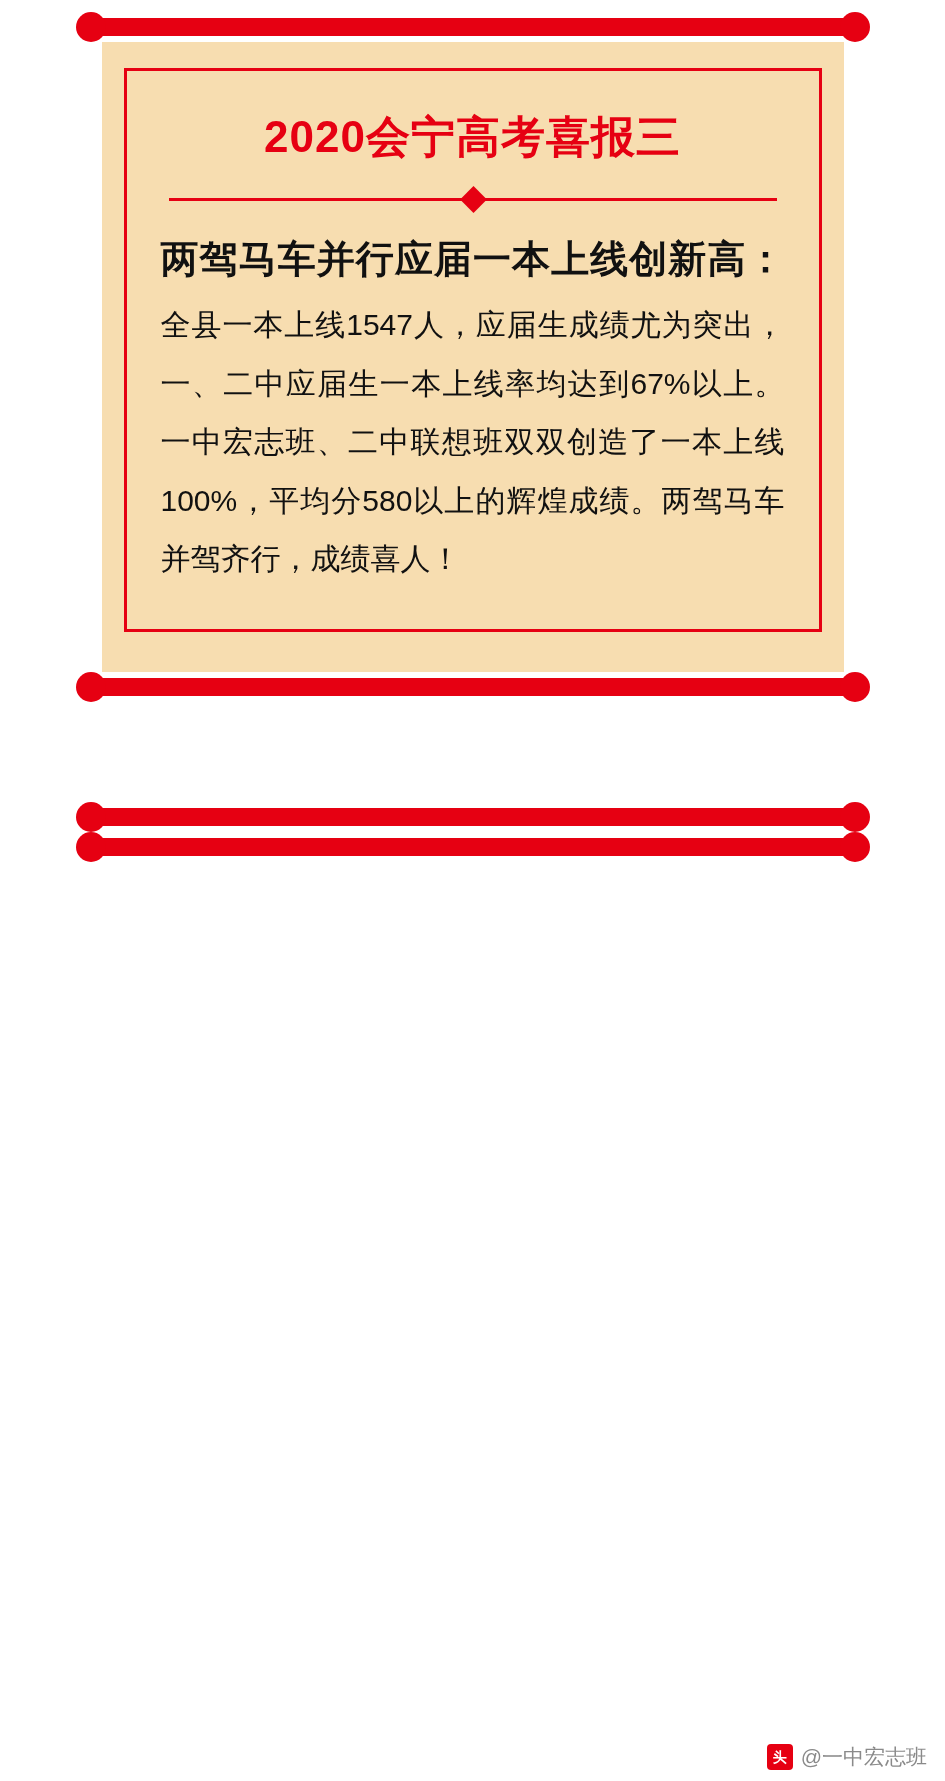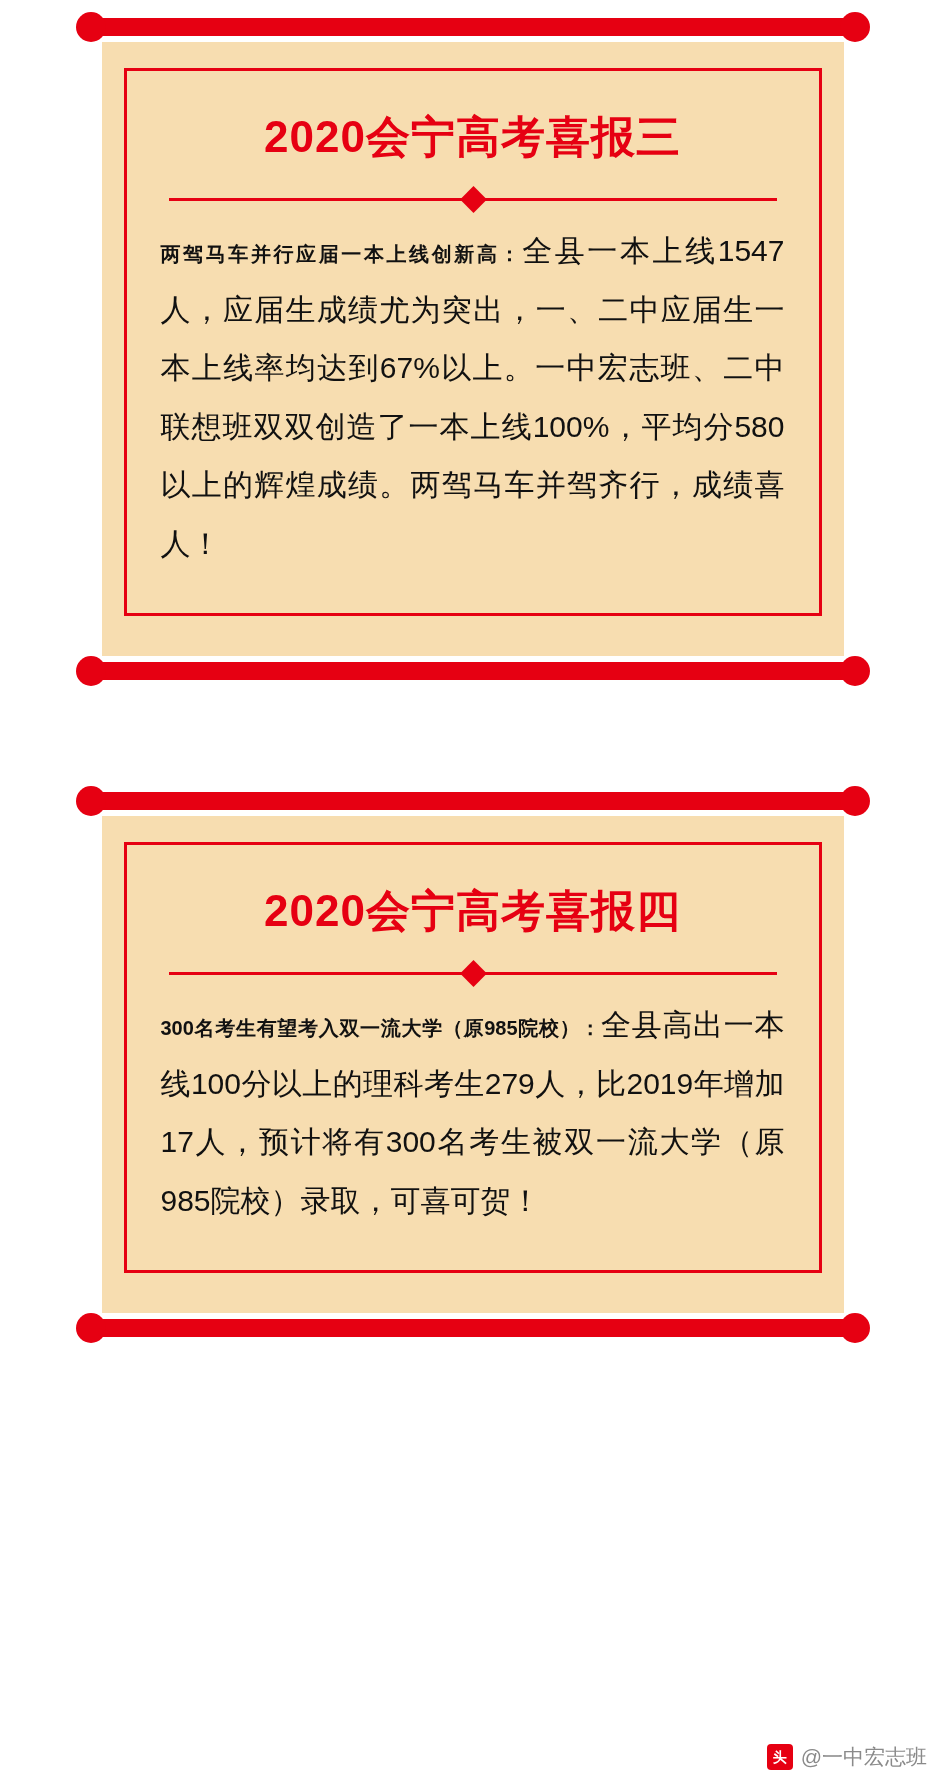--- a/index.html
+++ b/index.html
@@ -103,21 +103,21 @@
     width: 19px;
     height: 19px;
     margin-left: -9px;
     background: #e60012;
     transform: rotate(45deg);
   }
 
   .lead {
     font-weight: bold;
     color: #111111;
-    font-size: 20px;
+    font-size: 38px;
     line-height: 1.95;
     margin: 10px 0 0 0;
     text-align: justify;
   }
   .para {
     color: #111111;
     font-size: 30px;
     line-height: 1.95;
     margin: 0;
     text-align: justify;
@@ -187,34 +187,20 @@
   </div>
 
   <div class="card second">
 
     <div class="scroll-bar">
       <div class="bar"></div>
       <div class="knob left"></div>
       <div class="knob right"></div>
     </div>
 
-    <div class="card-body">
-      <div class="inner-frame">
-        <div class="card-title">2020会宁高考喜报四</div>
-
-        <div class="divider">
-          <div class="line"></div>
-          <div class="diamond"></div>
-        </div>
-
-        <div class="text-block">
-          <span class="lead run-on">300名考生有望考入双一流大学（原985院校）：</span><span class="para run-on">全县高出一本线100分以上的理科考生279人，比2019年增加17人，预计将有300名考生被双一流大学（原985院校）录取，可喜可贺！</span>
-        </div>
-      </div>
-    </div>
 
     <div class="scroll-bar">
       <div class="bar"></div>
       <div class="knob left"></div>
       <div class="knob right"></div>
     </div>
   </div>
 
   <div class="footer">
     <span class="tt-logo">头条</span>

